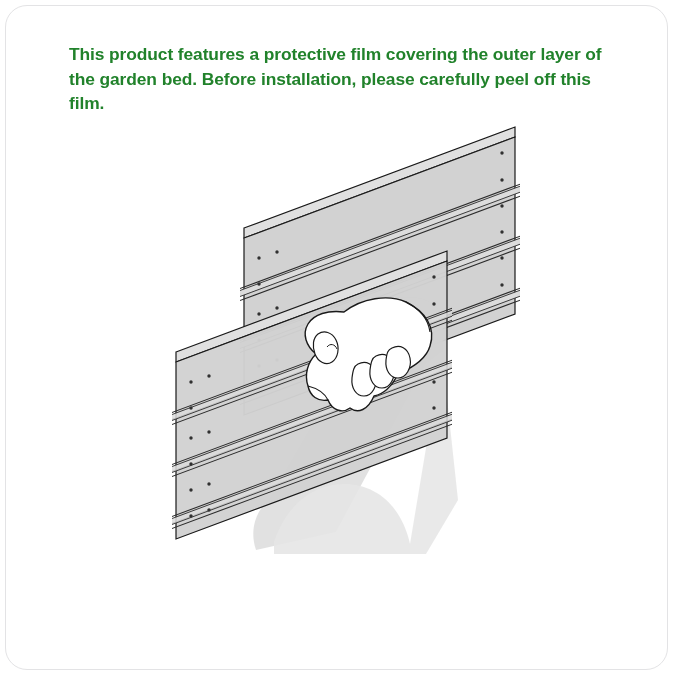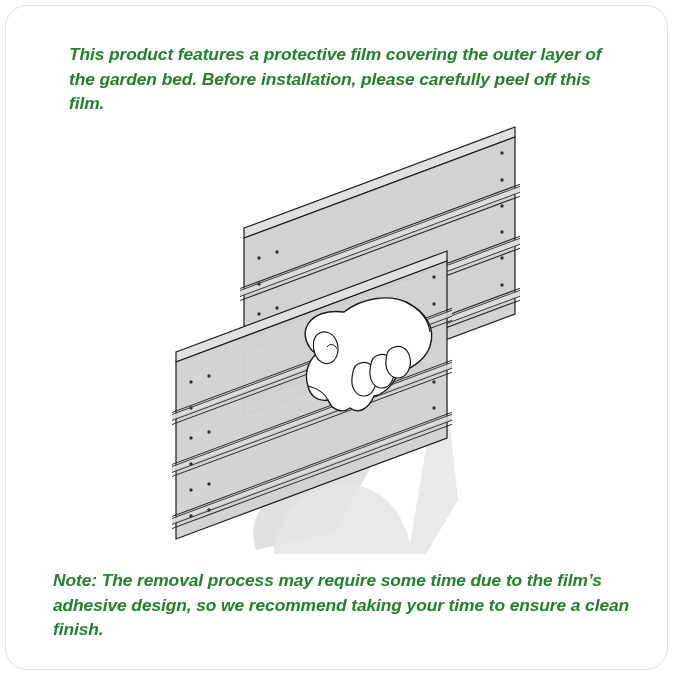--- a/index.html
+++ b/index.html
@@ -11,21 +11,20 @@
     width: 679px;
     height: 679px;
     font-family: "Liberation Sans", sans-serif;
     overflow: hidden;
   }
   .page {
     position: relative;
     width: 550px;
     height: 679px;
     background: #ffffff;
-    font-style: italic;
   }
   .card {
     position: absolute;
     left: 5px;
     top: 5px;
     width: 663px;
     height: 665px;
     background: #ffffff;
     border: 1px solid #e3e3e5;
     border-radius: 22px;
@@ -198,16 +197,15 @@
                    C 368,286 363,278 364,268 C 365,260 366,256 370,254 Z" fill="#ffffff" stroke="#1a1a1a" stroke-width="1.2"></path>
           <path d="M 386,246 C 394,242 402,246 404,256 C 406,266 400,276 392,276
                    C 384,276 379,268 380,258 C 381,250 382,248 386,246 Z" fill="#ffffff" stroke="#1a1a1a" stroke-width="1.2"></path>
           <path d="M 302,284 C 310,286 318,290 322,298" fill="none" stroke="#1a1a1a" stroke-width="1.1"></path>
           <path d="M 400,200 C 412,206 422,216 424,230" fill="none" stroke="#1a1a1a" stroke-width="1.1"></path>
         </g>
 
       </svg>
     </div>
 
-    <div class="instruction-note">Note: The removal process may require some time due to the film’s adhesive design, so we recommend taking your time to ensure a clean finish.</div>
 
   </div>
 </div>
 
 </body></html>

